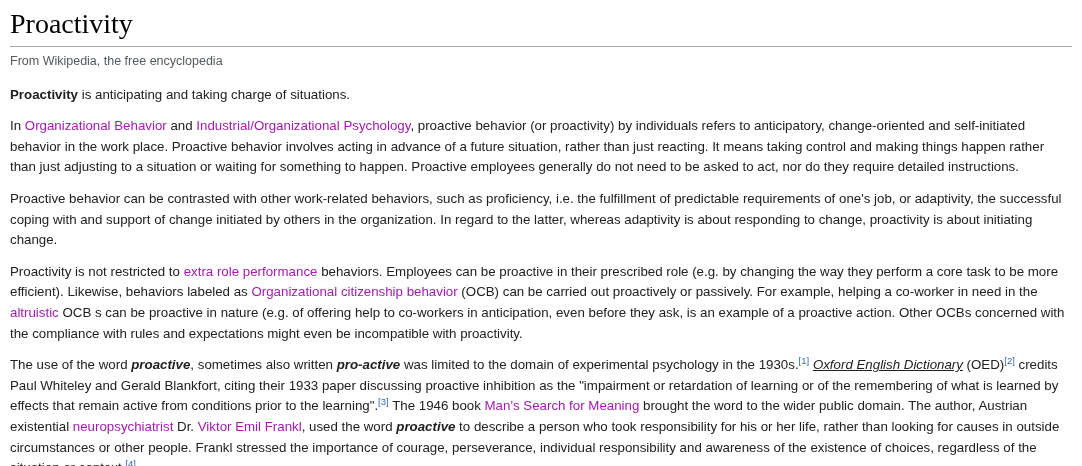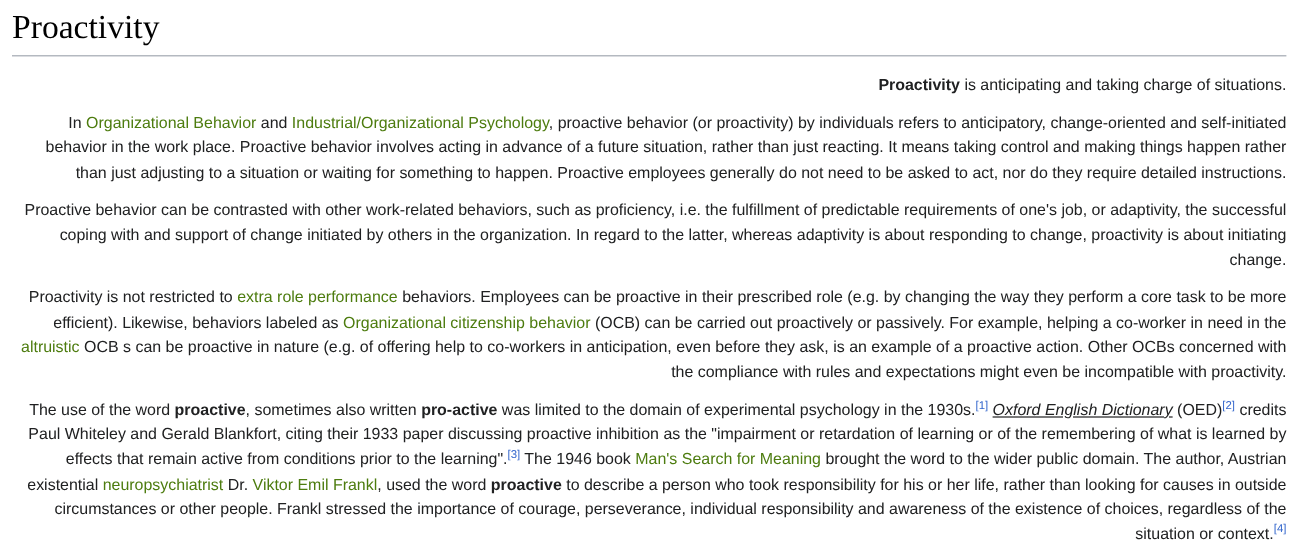--- a/index.html
+++ b/index.html
@@ -36,55 +36,57 @@
     line-height: 1.4;
   }
   .content {
     margin-top: 14px;
     font-size: 13.3px;
     line-height: 1.55;
     color: #202122;
   }
   .content p {
     margin: 0 0 11px 0;
-    text-align: right;
+    text-align: left;
   }
   .content p:last-child {
     margin-bottom: 0;
   }
   b, .bold {
     font-weight: bold;
   }
   i, .ital {
     font-style: italic;
     text-decoration: underline;
   }
   .bi {
     font-weight: bold;
+    font-style: italic;
   }
   a, .link {
-    color: #4d7c0f;
+    color: #a21caf;
     text-decoration: none;
     cursor: pointer;
   }
   .ref {
     font-size: 9.5px;
     vertical-align: super;
     line-height: 0;
     color: #3366cc;
     cursor: pointer;
   }
 </style>
 </head>
 <body>
 
 <div class="page">
 
   <h1 class="title">Proactivity</h1>
 
+  <div class="subtitle">From Wikipedia, the free encyclopedia</div>
 
   <div class="content">
 
     <p>
       <b>Proactivity</b><span> is anticipating and taking charge of situations.</span>
     </p>
 
     <p>
       <span>In </span><a class="link">Organizational Behavior</a><span> and </span><a class="link">Industrial/Organizational Psychology</a><span>, proactive behavior (or proactivity) by individuals refers to anticipatory, change-oriented and self-initiated behavior in the work place. Proactive behavior involves acting in advance of a future situation, rather than just reacting. It means taking control and making things happen rather than just adjusting to a situation or waiting for something to happen. Proactive employees generally do not need to be asked to act, nor do they require detailed instructions.</span>
     </p>

